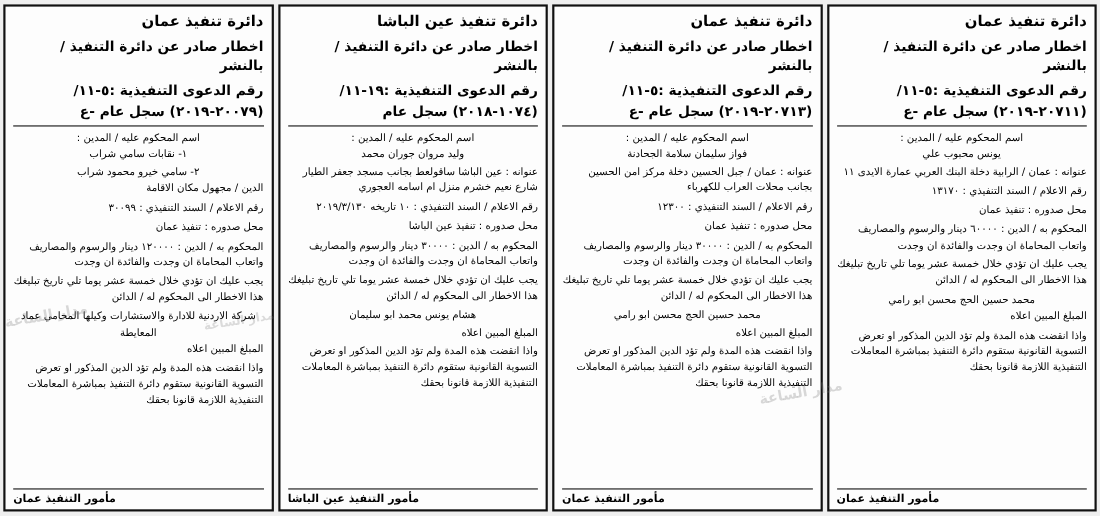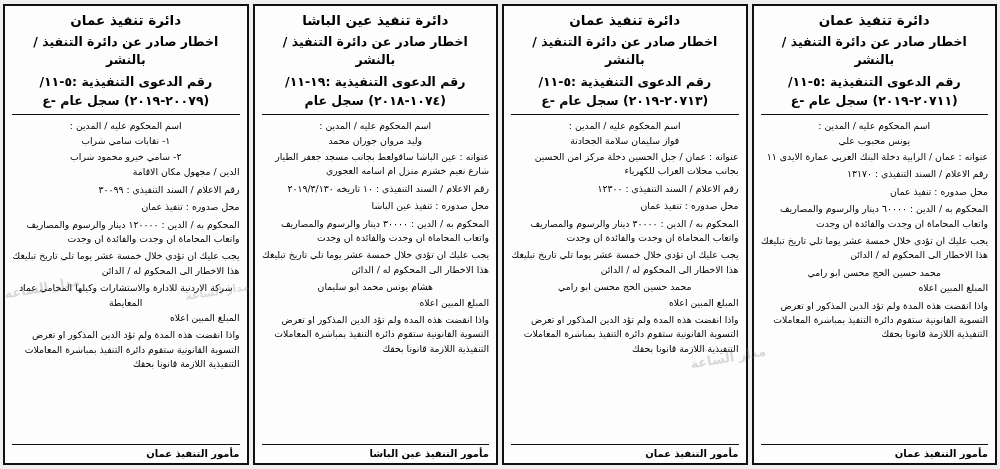--- a/index.html
+++ b/index.html
@@ -23,21 +23,21 @@
     background:#fdfdfd;
     border:2px solid #111;
     box-sizing:border-box;
     padding:5px 7px 4px 7px;
     display:flex;
     flex-direction:column;
     position:relative;
     overflow:hidden;
   }
   .hdr{
-    text-align:center;
+    text-align:right;
     font-weight:bold;
     line-height:1.45;
   }
   .hdr .l1{font-size:13.5px;}
   .hdr .l2{font-size:12.5px;margin-top:2px;}
   .hdr .l3{font-size:12.5px;margin-top:4px;}
   .hdr .l4{font-size:12.5px;margin-top:1px;}
   .rule{
     border:0;border-top:1.6px solid #111;
     margin:4px 0 4px 0;
@@ -46,21 +46,21 @@
   .body{
     font-size:9.3px;
     line-height:1.55;
     text-align:right;
     flex:1 1 auto;
   }
   .body p{margin:0 0 3px 0;}
   .body p.tight{margin:0 0 1px 0;text-align:center;}
   .footer{
     margin-top:auto;
-    text-align:right;
+    text-align:left;
     font-size:10px;
     font-weight:bold;
     border-top:1.6px solid #111;
     padding-top:3px;
   }
   .wm{
     position:absolute;
     color:rgba(120,120,120,.28);
     font-size:13px;
     font-weight:bold;

